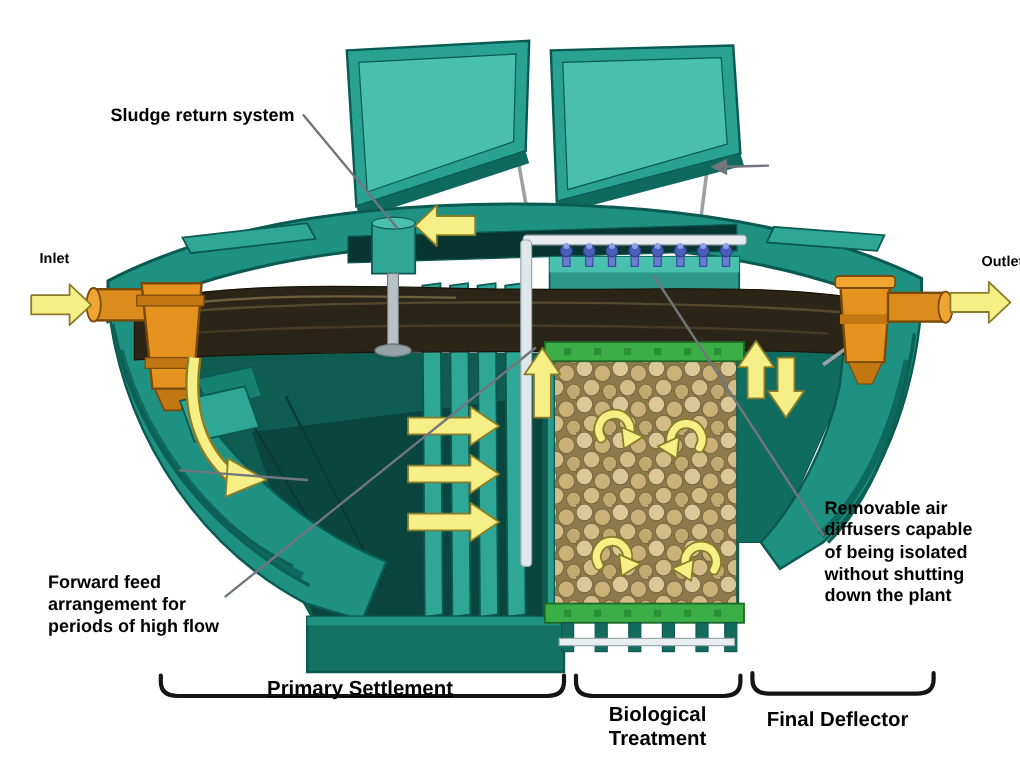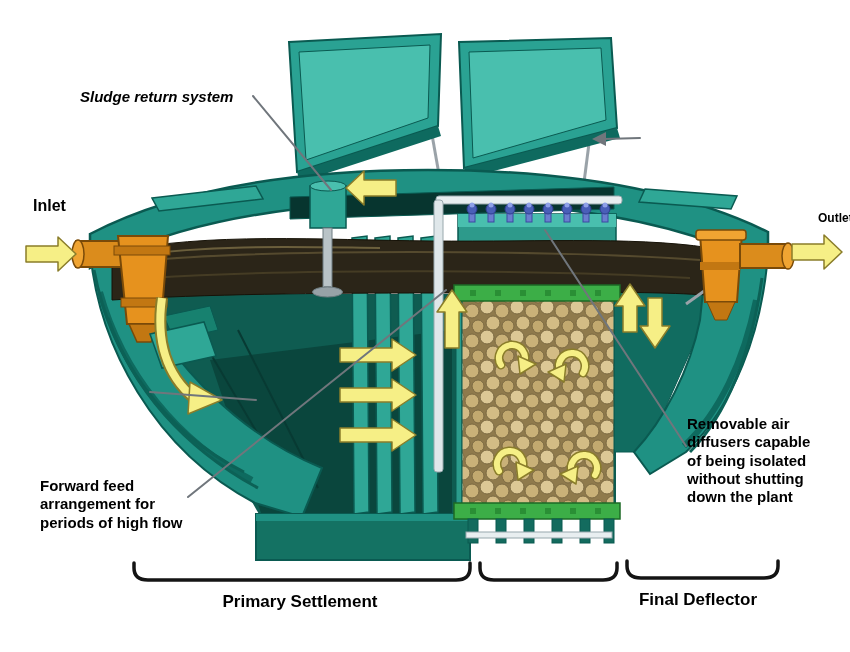--- a/index.html
+++ b/index.html
@@ -212,27 +212,29 @@
     <line x1="686" y1="446" x2="545" y2="230"></line>
   </g>
 
   <g fill="none" stroke="#141414" stroke-width="3.5" stroke-linecap="round">
     <path d="M134,563 L134,568 Q134,580 148,580 L456,580 Q470,580 470,568 L470,563"></path>
     <path d="M480,563 L480,568 Q480,580 494,580 L603,580 Q617,580 617,568 L617,563"></path>
     <path d="M627,561 L627,566 Q627,578 641,578 L764,578 Q778,578 778,566 L778,561"></path>
   </g>
 </svg>
 
-  <div class="lbl" style="left:80px;  top:88px;font-style:italic;">Sludge return system</div>
-  <div class="lbl" style="left:33px;  top:196px; font-size:16px;">Inlet</div>
+  <div class="lbl" style="left:92px;  top:88px;">Sludge return system</div>
+  <div class="lbl" style="left:33px;  top:208px; font-size:12px;">Inlet</div>
   <div class="lbl" style="left:818px; top:211px; font-size:12px;">Outlet</div>
   <div class="lbl" style="left:687px; top:415px;">Removable air
 diffusers capable
 of being isolated
 without shutting
 down the plant</div>
   <div class="lbl" style="left:40px;  top:477px;">Forward feed
 arrangement for
 periods of high flow</div>
-  <div class="lbl big center" style="left:190px; top:592px; width:220px;">Primary Settlement</div>
+  <div class="lbl big center" style="left:190px; top:564px; width:220px;text-decoration:underline;">Primary Settlement</div>
+  <div class="lbl big center" style="left:477px; top:586px; width:142px;">Biological
+Treatment</div>
   <div class="lbl big center" style="left:616px; top:590px; width:164px;">Final Deflector</div>
 
 </div>
 
 </body></html>

